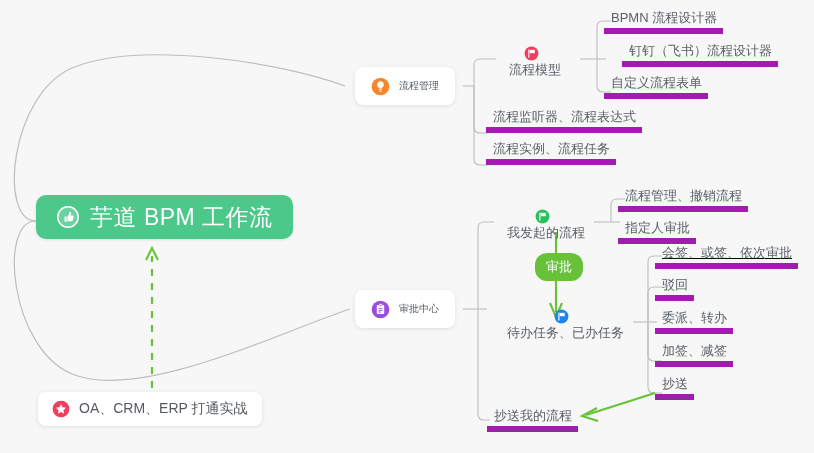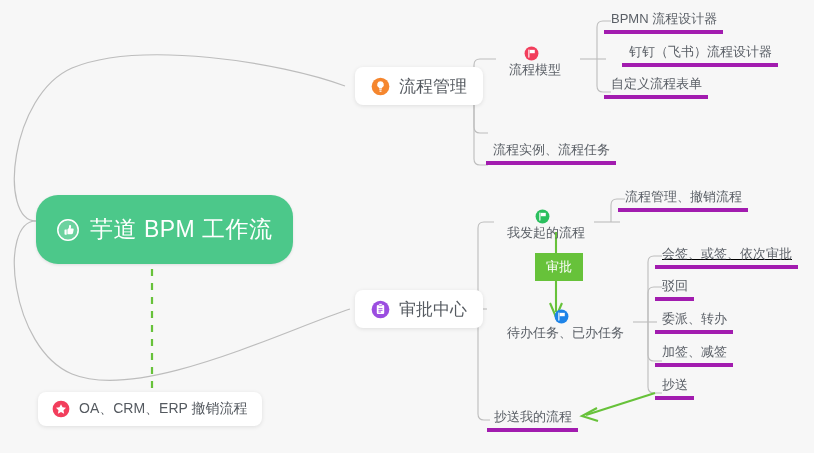--- a/index.html
+++ b/index.html
@@ -34,68 +34,68 @@
     position: absolute;
     display: flex;
     align-items: center;
     box-sizing: border-box;
     white-space: nowrap;
   }
 
   
   .root {
     background: #4CC88A;
-    border-radius: 22px;
+    border-radius: 10px;
     padding: 0 20px;
-    height: 69px;
+    height: 44px;
     box-shadow: 0 1px 3px rgba(0,0,0,0.10);
   }
   .root .label {
     color: #ffffff;
     font-size: 23px;
     letter-spacing: 0.5px;
     margin-left: 10px;
   }
 
   
   .card {
     background: #ffffff;
     border-radius: 8px;
     padding: 0 16px;
     height: 38px;
     box-shadow: 0 1px 4px rgba(0,0,0,0.10);
   }
   .card .label {
     color: #555a60;
-    font-size: 17px;
+    font-size: 10px;
     margin-left: 9px;
   }
   .card.small {
     height: 34px;
     padding: 0 14px;
   }
   .card.small .label { font-size: 14px; }
 
   
   .plain {
     height: 26px;
     padding: 0 6px 0 7px;
-    border-bottom: 4px solid #a21caf;
+    border-bottom: 6px solid #a21caf;
   }
   .plain .label {
     color: #5a5f66;
     font-size: 13px;
   }
   .plain.withicon .label { margin-left: 8px; }
   .plain.noborder { border-bottom: none; flex-direction: column; }
 
   
   .callout {
     background: #67C23A;
-    border-radius: 0;
+    border-radius: 12px;
     height: 28px;
     padding: 0 11px;
     justify-content: center;
   }
   .callout .label {
     color: #ffffff;
     font-size: 13px;
   }
 
   
@@ -197,20 +197,23 @@
   </div>
 
   <div class="node plain" style="left:580px; top:41px;margin-left:42px;">
     <span class="label">钉钉（飞书）流程设计器</span>
   </div>
 
   <div class="node plain" style="left:604px; top:73px;">
     <span class="label">自定义流程表单</span>
   </div>
 
+  <div class="node plain" style="left:486px; top:107px;">
+    <span class="label">流程监听器、流程表达式</span>
+  </div>
 
   <div class="node plain" style="left:486px; top:139px;">
     <span class="label">流程实例、流程任务</span>
   </div>
 
   <div class="node card" style="left:355px; top:290px;">
     <span class="icon">
       <svg width="19" height="19" viewBox="0 0 20 20">
         <circle cx="10" cy="10" r="9.3" fill="#9B4DE0"></circle>
         <rect x="6.1" y="5.2" width="7.8" height="9.6" rx="1.2" fill="#ffffff"></rect>
@@ -231,20 +234,23 @@
         <path d="M6.1 4.1 h5.4 v3.6 H6.1 z" fill="#ffffff"></path>
       </svg>
     </span>
     <span class="label">我发起的流程</span>
   </div>
 
   <div class="node plain" style="left:618px; top:186px;">
     <span class="label">流程管理、撤销流程</span>
   </div>
 
+  <div class="node plain" style="left:618px; top:218px;">
+    <span class="label">指定人审批</span>
+  </div>
 
   <div class="node plain withicon noborder" style="left:492px; top:309px;">
     <span class="icon">
       <svg width="15" height="15" viewBox="0 0 16 16">
         <circle cx="8" cy="8" r="7.4" fill="#1E84E8"></circle>
         <rect x="4.6" y="3.6" width="1.2" height="8.8" rx="0.5" fill="#ffffff"></rect>
         <path d="M6.1 4.1 h5.4 v3.6 H6.1 z" fill="#ffffff"></path>
       </svg>
     </span>
     <span class="label">待办任务、已办任务</span>
@@ -279,16 +285,16 @@
   </div>
 
   <div class="node card small" style="left:38px; top:392px;">
     <span class="icon">
       <svg width="18" height="18" viewBox="0 0 20 20">
         <circle cx="10" cy="10" r="9.3" fill="#F23E5C"></circle>
         <path d="M10 4.6 l1.72 3.49 3.85 0.56 -2.79 2.72 0.66 3.84 -3.44 -1.81
                  -3.44 1.81 0.66 -3.84 -2.79 -2.72 3.85 -0.56 z" fill="#ffffff"></path>
       </svg>
     </span>
-    <span class="label">OA、CRM、ERP 撤销流程</span>
+    <span class="label">OA、CRM、ERP 打通实战</span>
   </div>
 
 </div>
 
 </body></html>

